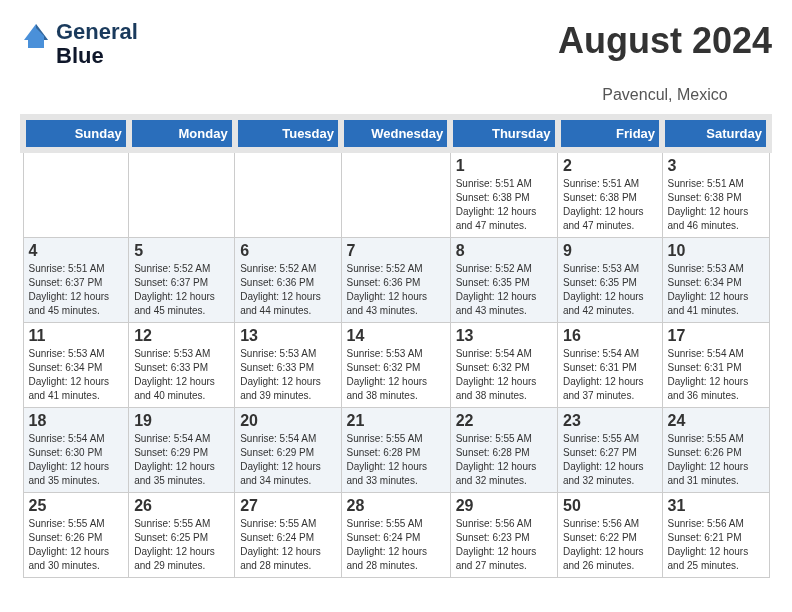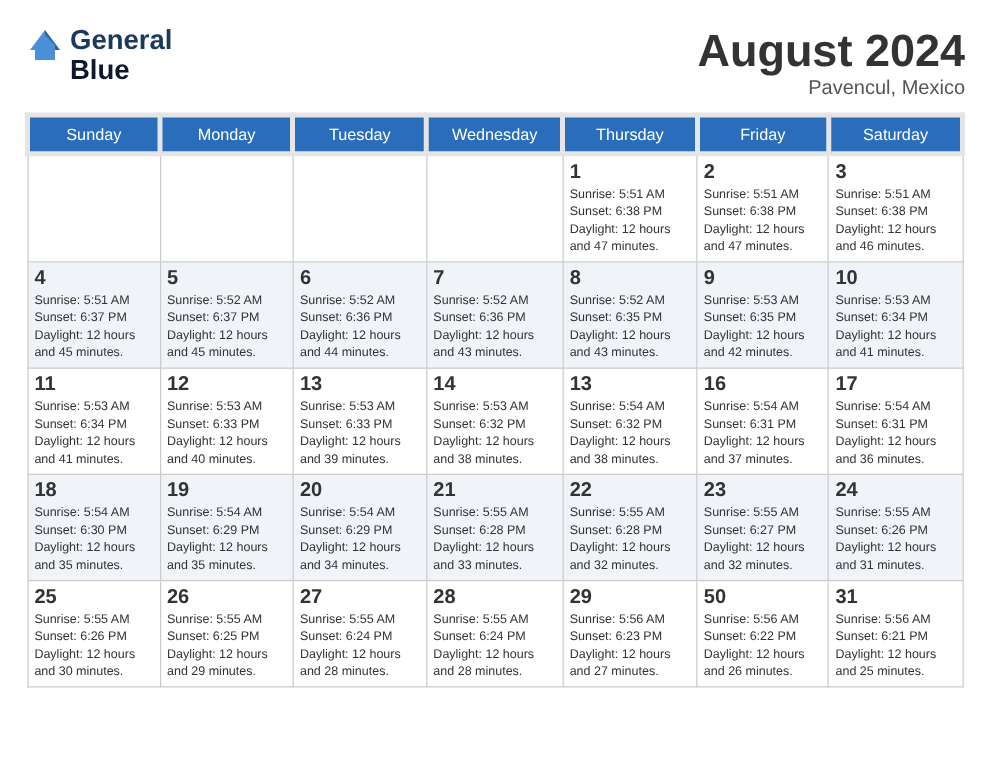--- a/index.html
+++ b/index.html
@@ -25,46 +25,47 @@
       font-weight: bold;
       color: #1a3a5c;
       line-height: 1.1;
     }
     .logo-icon {
       width: 32px;
       height: 32px;
       margin-right: 4px;
     }
     .title-block {
-      text-align: right;
+      text-align: center;
     }
     .month-year {
       font-size: 36px;
       font-weight: bold;
       color: #333;
     }
     .location {
       font-size: 16px;
       color: #555;
+      margin-top: 24px;
     }
     table {
       width: 100%;
       border-collapse: collapse;
       font-size: 11px;
     }
     thead tr {
       background-color: #2a6ebb;
       color: #fff;
     }
     thead th {
       padding: 6px 4px;
-      text-align: center;
+      text-align: right;
       font-size: 13px;
-      font-weight: normal;
-      border: 4px solid #e5e5e5;
+      font-weight: bold;
+      border: 6px solid #e5e5e5;
     }
     tbody tr {
       vertical-align: top;
     }
     tbody td {
       border: 1px solid #ccc;
       padding: 4px 5px;
       vertical-align: top;
       height: 85px;
       width: 113px;

